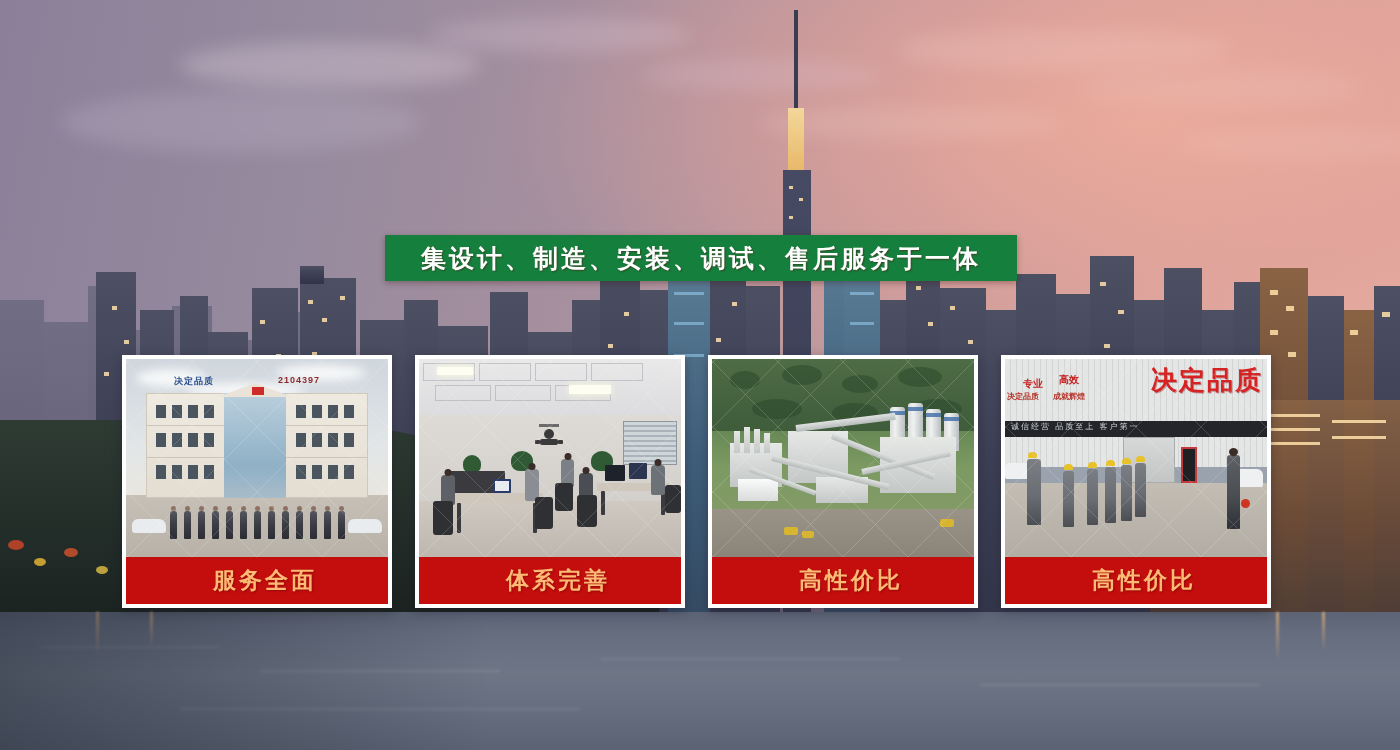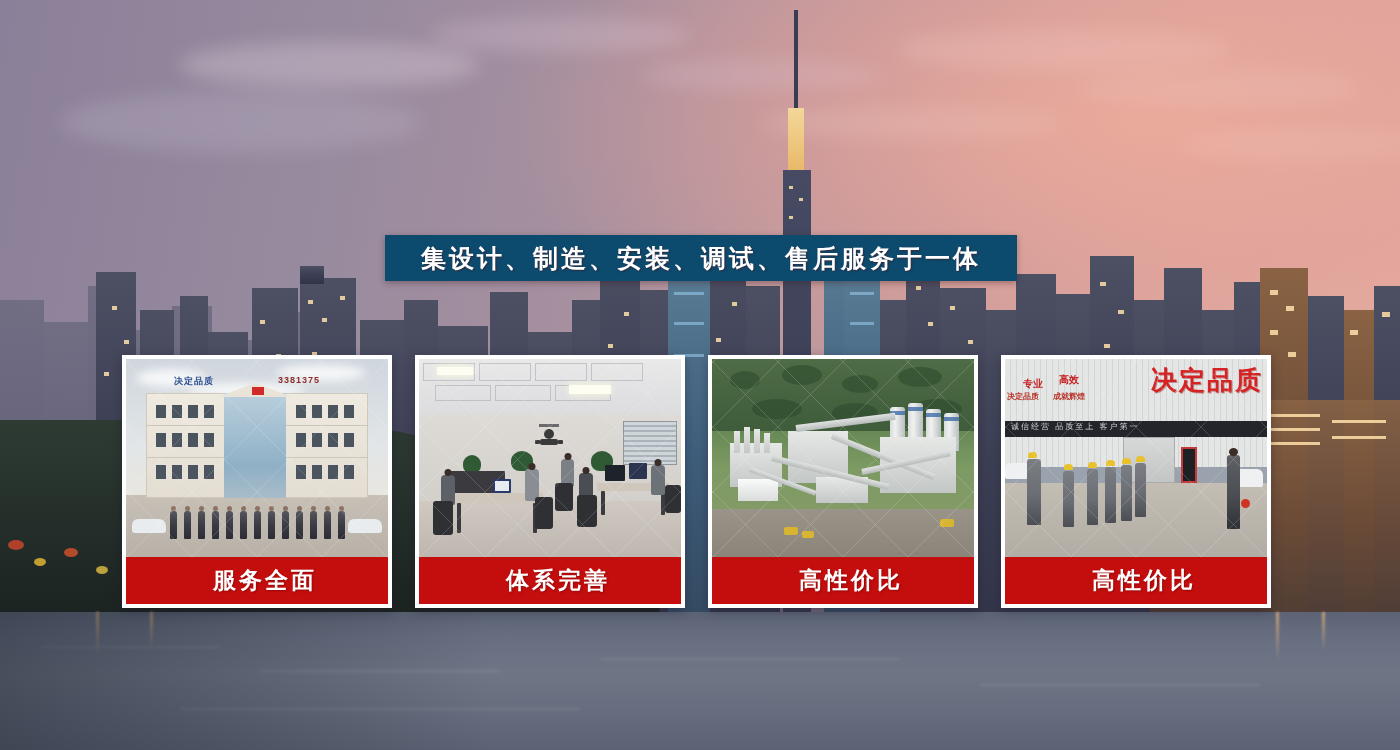--- a/index.html
+++ b/index.html
@@ -62,21 +62,21 @@
     text-align:center;
     font-size:66px; font-weight:bold; color:#ffffff;
     letter-spacing:2px; line-height:74px;
     text-shadow:3px 4px 5px rgba(40,25,45,.55);
     white-space:nowrap;
   }
 
   
   .subbanner {
     position:absolute; left:385px; top:235px; width:632px; height:46px;
-    background:#0c4a6e;
+    background:#15803d;
     display:flex; align-items:center; justify-content:center;
     box-shadow:0 2px 6px rgba(60,20,20,.35);
   }
   .subbanner span {
     color:#fff; font-size:25px; font-weight:bold; letter-spacing:3px;
     text-shadow:1px 1px 2px rgba(90,0,0,.45);
   }
 
   
   .cards {
@@ -90,21 +90,21 @@
     display:flex; flex-direction:column;
     box-shadow:0 3px 10px rgba(30,20,40,.35);
   }
   .photo {
     width:262px; height:198px; position:relative; overflow:hidden;
     background:#9aa3ad;
   }
   .label {
     height:47px; width:262px; background:#c40d0d;
     display:flex; align-items:center; justify-content:center;
-    color:#ffffff; font-size:23px; font-weight:bold; letter-spacing:3px;
+    color:#fdba74; font-size:23px; font-weight:bold; letter-spacing:3px;
     text-shadow:1px 1px 2px rgba(80,0,0,.4);
     padding-left:16px;
   }
 
   
   .mesh {
     position:absolute; inset:0; pointer-events:none; opacity:.30;
     background-image:
       repeating-linear-gradient(45deg, rgba(255,255,255,.55) 0 1px, rgba(255,255,255,0) 1px 46px),
       repeating-linear-gradient(-45deg, rgba(255,255,255,.55) 0 1px, rgba(255,255,255,0) 1px 46px);
@@ -364,21 +364,21 @@
         <div class="p1-w" style="left:218px;top:74px;width:10px;height:14px;"></div>
         <div class="p1-w" style="left:30px;top:106px;width:10px;height:14px;"></div>
         <div class="p1-w" style="left:46px;top:106px;width:10px;height:14px;"></div>
         <div class="p1-w" style="left:62px;top:106px;width:10px;height:14px;"></div>
         <div class="p1-w" style="left:78px;top:106px;width:10px;height:14px;"></div>
         <div class="p1-w" style="left:170px;top:106px;width:10px;height:14px;"></div>
         <div class="p1-w" style="left:186px;top:106px;width:10px;height:14px;"></div>
         <div class="p1-w" style="left:202px;top:106px;width:10px;height:14px;"></div>
         <div class="p1-w" style="left:218px;top:106px;width:10px;height:14px;"></div>
         <div class="p1-sign">决定品质</div>
-        <div class="p1-phone">3381375</div>
+        <div class="p1-phone">2104397</div>
         <div class="p1-car" style="left:6px;"></div>
         <div class="p1-car" style="left:222px;"></div>
         <div class="p1-person" style="left:44px;"></div>
         <div class="p1-person" style="left:58px;"></div>
         <div class="p1-person" style="left:72px;"></div>
         <div class="p1-person" style="left:86px;"></div>
         <div class="p1-person" style="left:100px;"></div>
         <div class="p1-person" style="left:114px;"></div>
         <div class="p1-person" style="left:128px;"></div>
         <div class="p1-person" style="left:142px;"></div>

